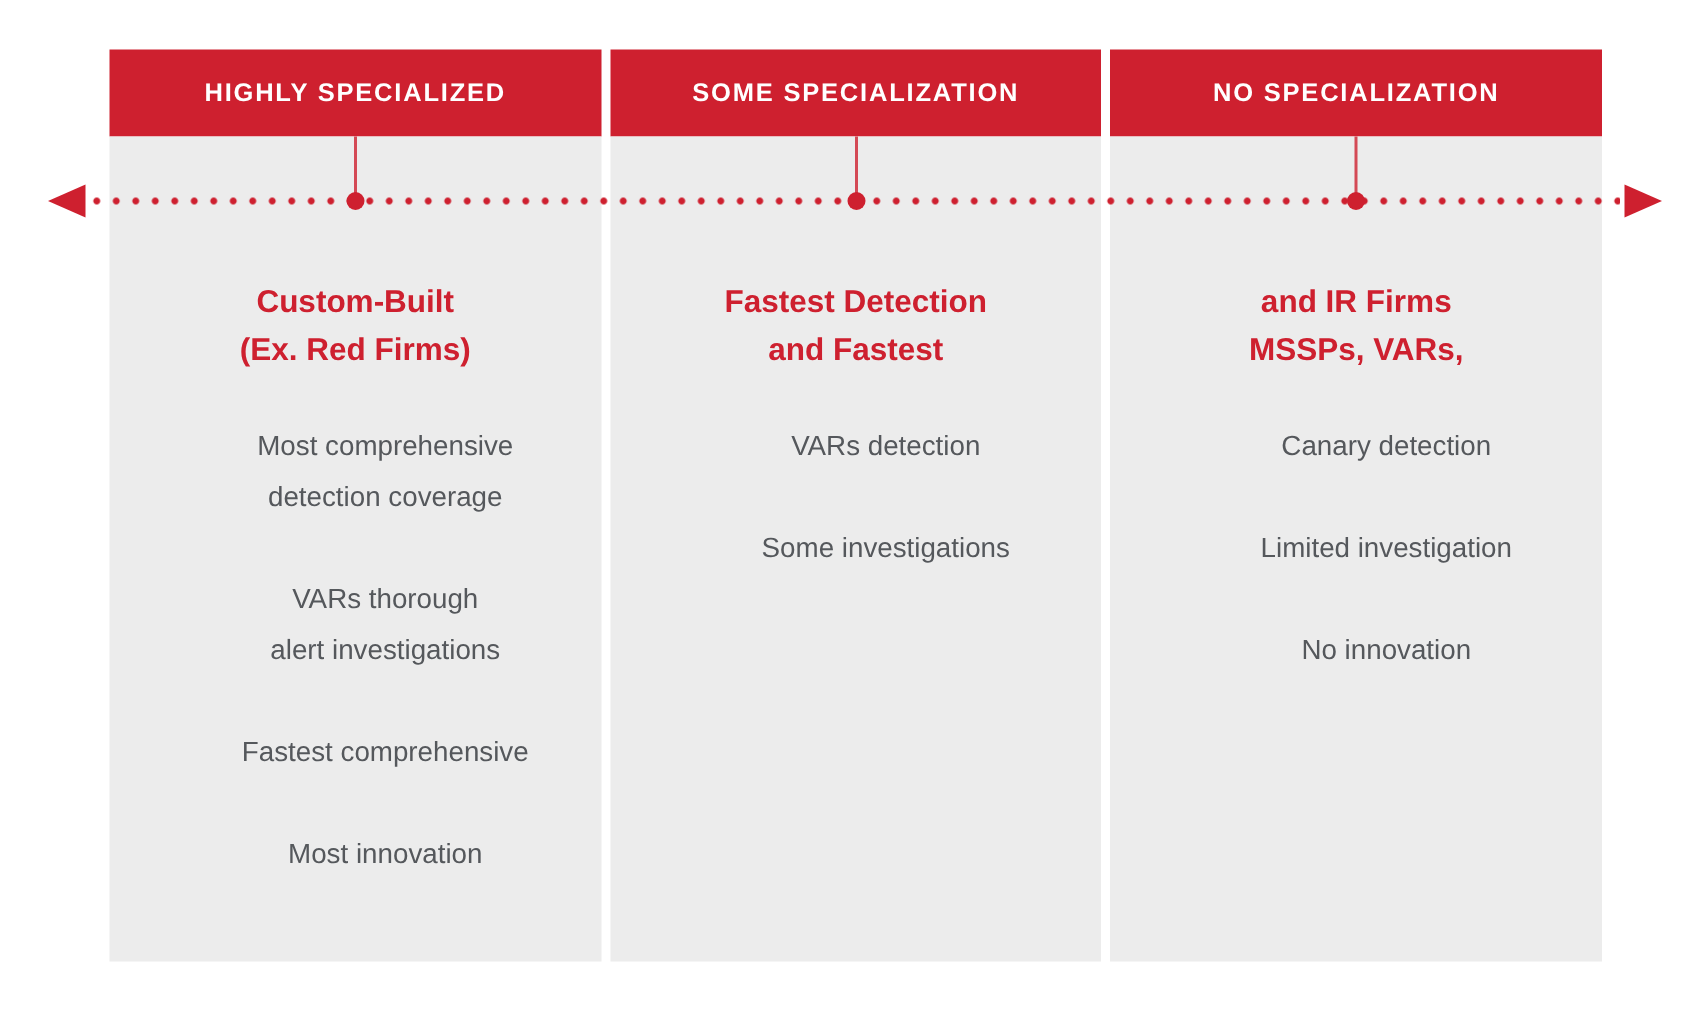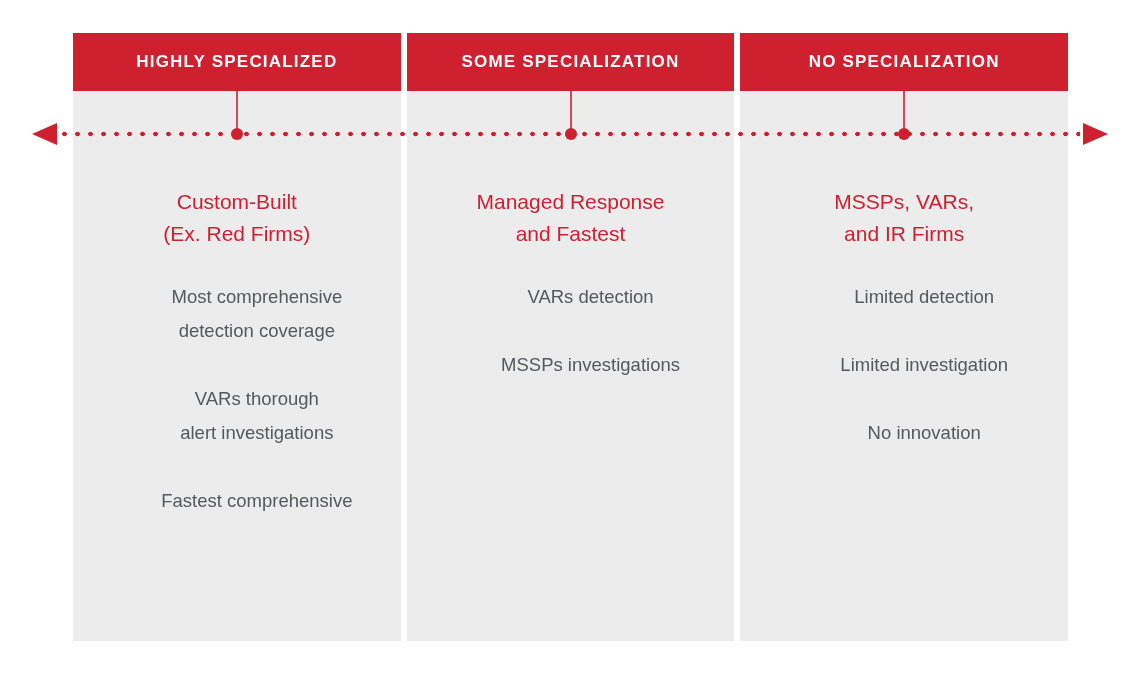--- a/index.html
+++ b/index.html
@@ -44,21 +44,21 @@
     background: var(--accent-red); opacity: 0.8;
   }
   .connector-dot {
     position: absolute; left: 50%; top: 43px;
     width: 12px; height: 12px; margin: -6px 0 0 -6px;
     border-radius: 50%;
     background: var(--accent-red);
   }
   .col-title {
     margin: 95px 0 0 0;
-    font-size: 21px; font-weight: normal; line-height: 32px;
+    font-size: 21px; font-weight: bold; line-height: 32px;
     color: var(--accent-red);
   }
   .col-title .line { display: block; }
   .features { margin-top: 30px; }
   .feature {
     margin: 0 0 34px 0;
     font-size: 18.5px; line-height: 34px;
     color: var(--body-text);
   }
   .feature .line { display: block; padding-left: 40px; }
@@ -104,60 +104,63 @@
             <span class="line">Most comprehensive</span>
             <span class="line">detection coverage</span>
           </p>
           <p class="feature">
             <span class="line">VARs thorough</span>
             <span class="line">alert investigations</span>
           </p>
           <p class="feature">
             <span class="line">Fastest comprehensive</span>
           </p>
+          <p class="feature">
+            <span class="line">Most innovation</span>
+          </p>
         </div>
       </div>
     </div>
 
     <div class="column">
       <div class="banner">
         <span>SOME SPECIALIZATION</span>
       </div>
       <div class="panel-body">
         <div class="connector"></div>
         <div class="connector-dot"></div>
         <h3 class="col-title">
-          <span class="line">Managed Response</span>
+          <span class="line">Fastest Detection</span>
           <span class="line">and Fastest</span>
         </h3>
         <div class="features">
           <p class="feature">
             <span class="line">VARs detection</span>
           </p>
           <p class="feature">
-            <span class="line">MSSPs investigations</span>
+            <span class="line">Some investigations</span>
           </p>
         </div>
       </div>
     </div>
 
     <div class="column">
       <div class="banner">
         <span>NO SPECIALIZATION</span>
       </div>
       <div class="panel-body">
         <div class="connector"></div>
         <div class="connector-dot"></div>
         <h3 class="col-title">
+          <span class="line">and IR Firms</span>
           <span class="line">MSSPs, VARs,</span>
-          <span class="line">and IR Firms</span>
         </h3>
         <div class="features">
           <p class="feature">
-            <span class="line">Limited detection</span>
+            <span class="line">Canary detection</span>
           </p>
           <p class="feature">
             <span class="line">Limited investigation</span>
           </p>
           <p class="feature">
             <span class="line">No innovation</span>
           </p>
         </div>
       </div>
     </div>

